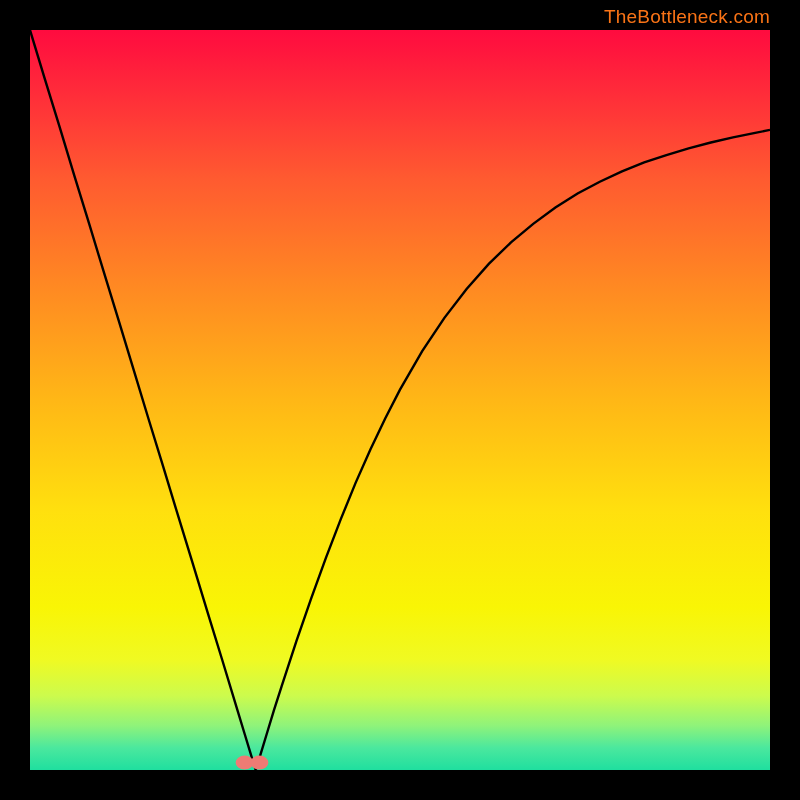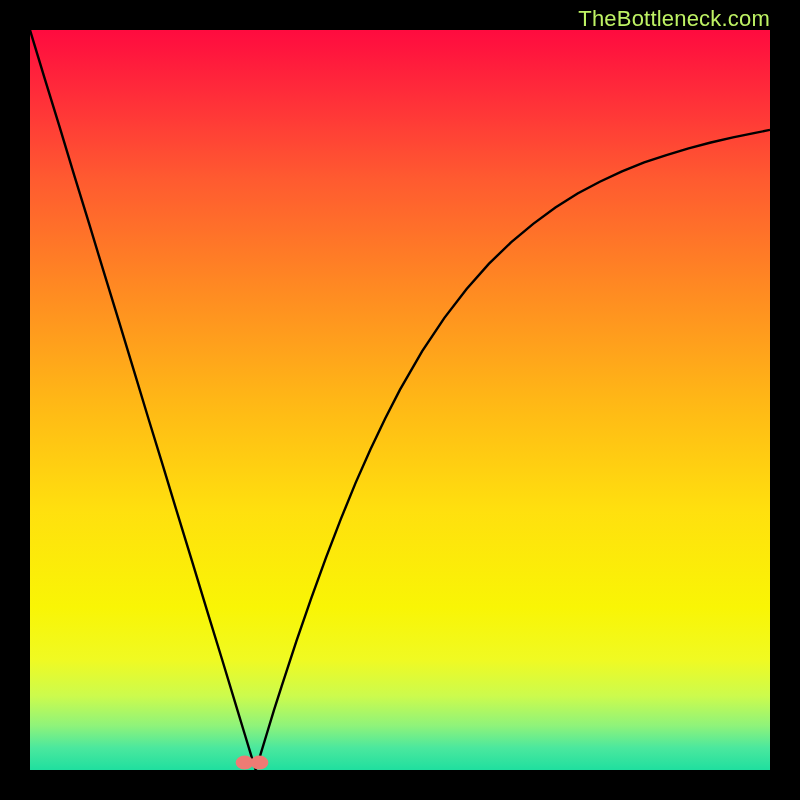--- a/index.html
+++ b/index.html
@@ -21,22 +21,22 @@
     left: 30px;
     top: 30px;
     width: 740px;
     height: 740px;
     overflow: hidden;
   }
   .watermark {
     position: absolute;
     top: 6px;
     right: 30px;
-    color: #bef264;
-    font-size: 22px;
+    color: #f97316;
+    font-size: 19px;
     font-weight: 500;
     letter-spacing: 0.2px;
   }
   svg { display: block; }
 </style>
 </head>
 <body>
 
 <div class="frame">
   <div class="watermark">TheBottleneck.com</div>

